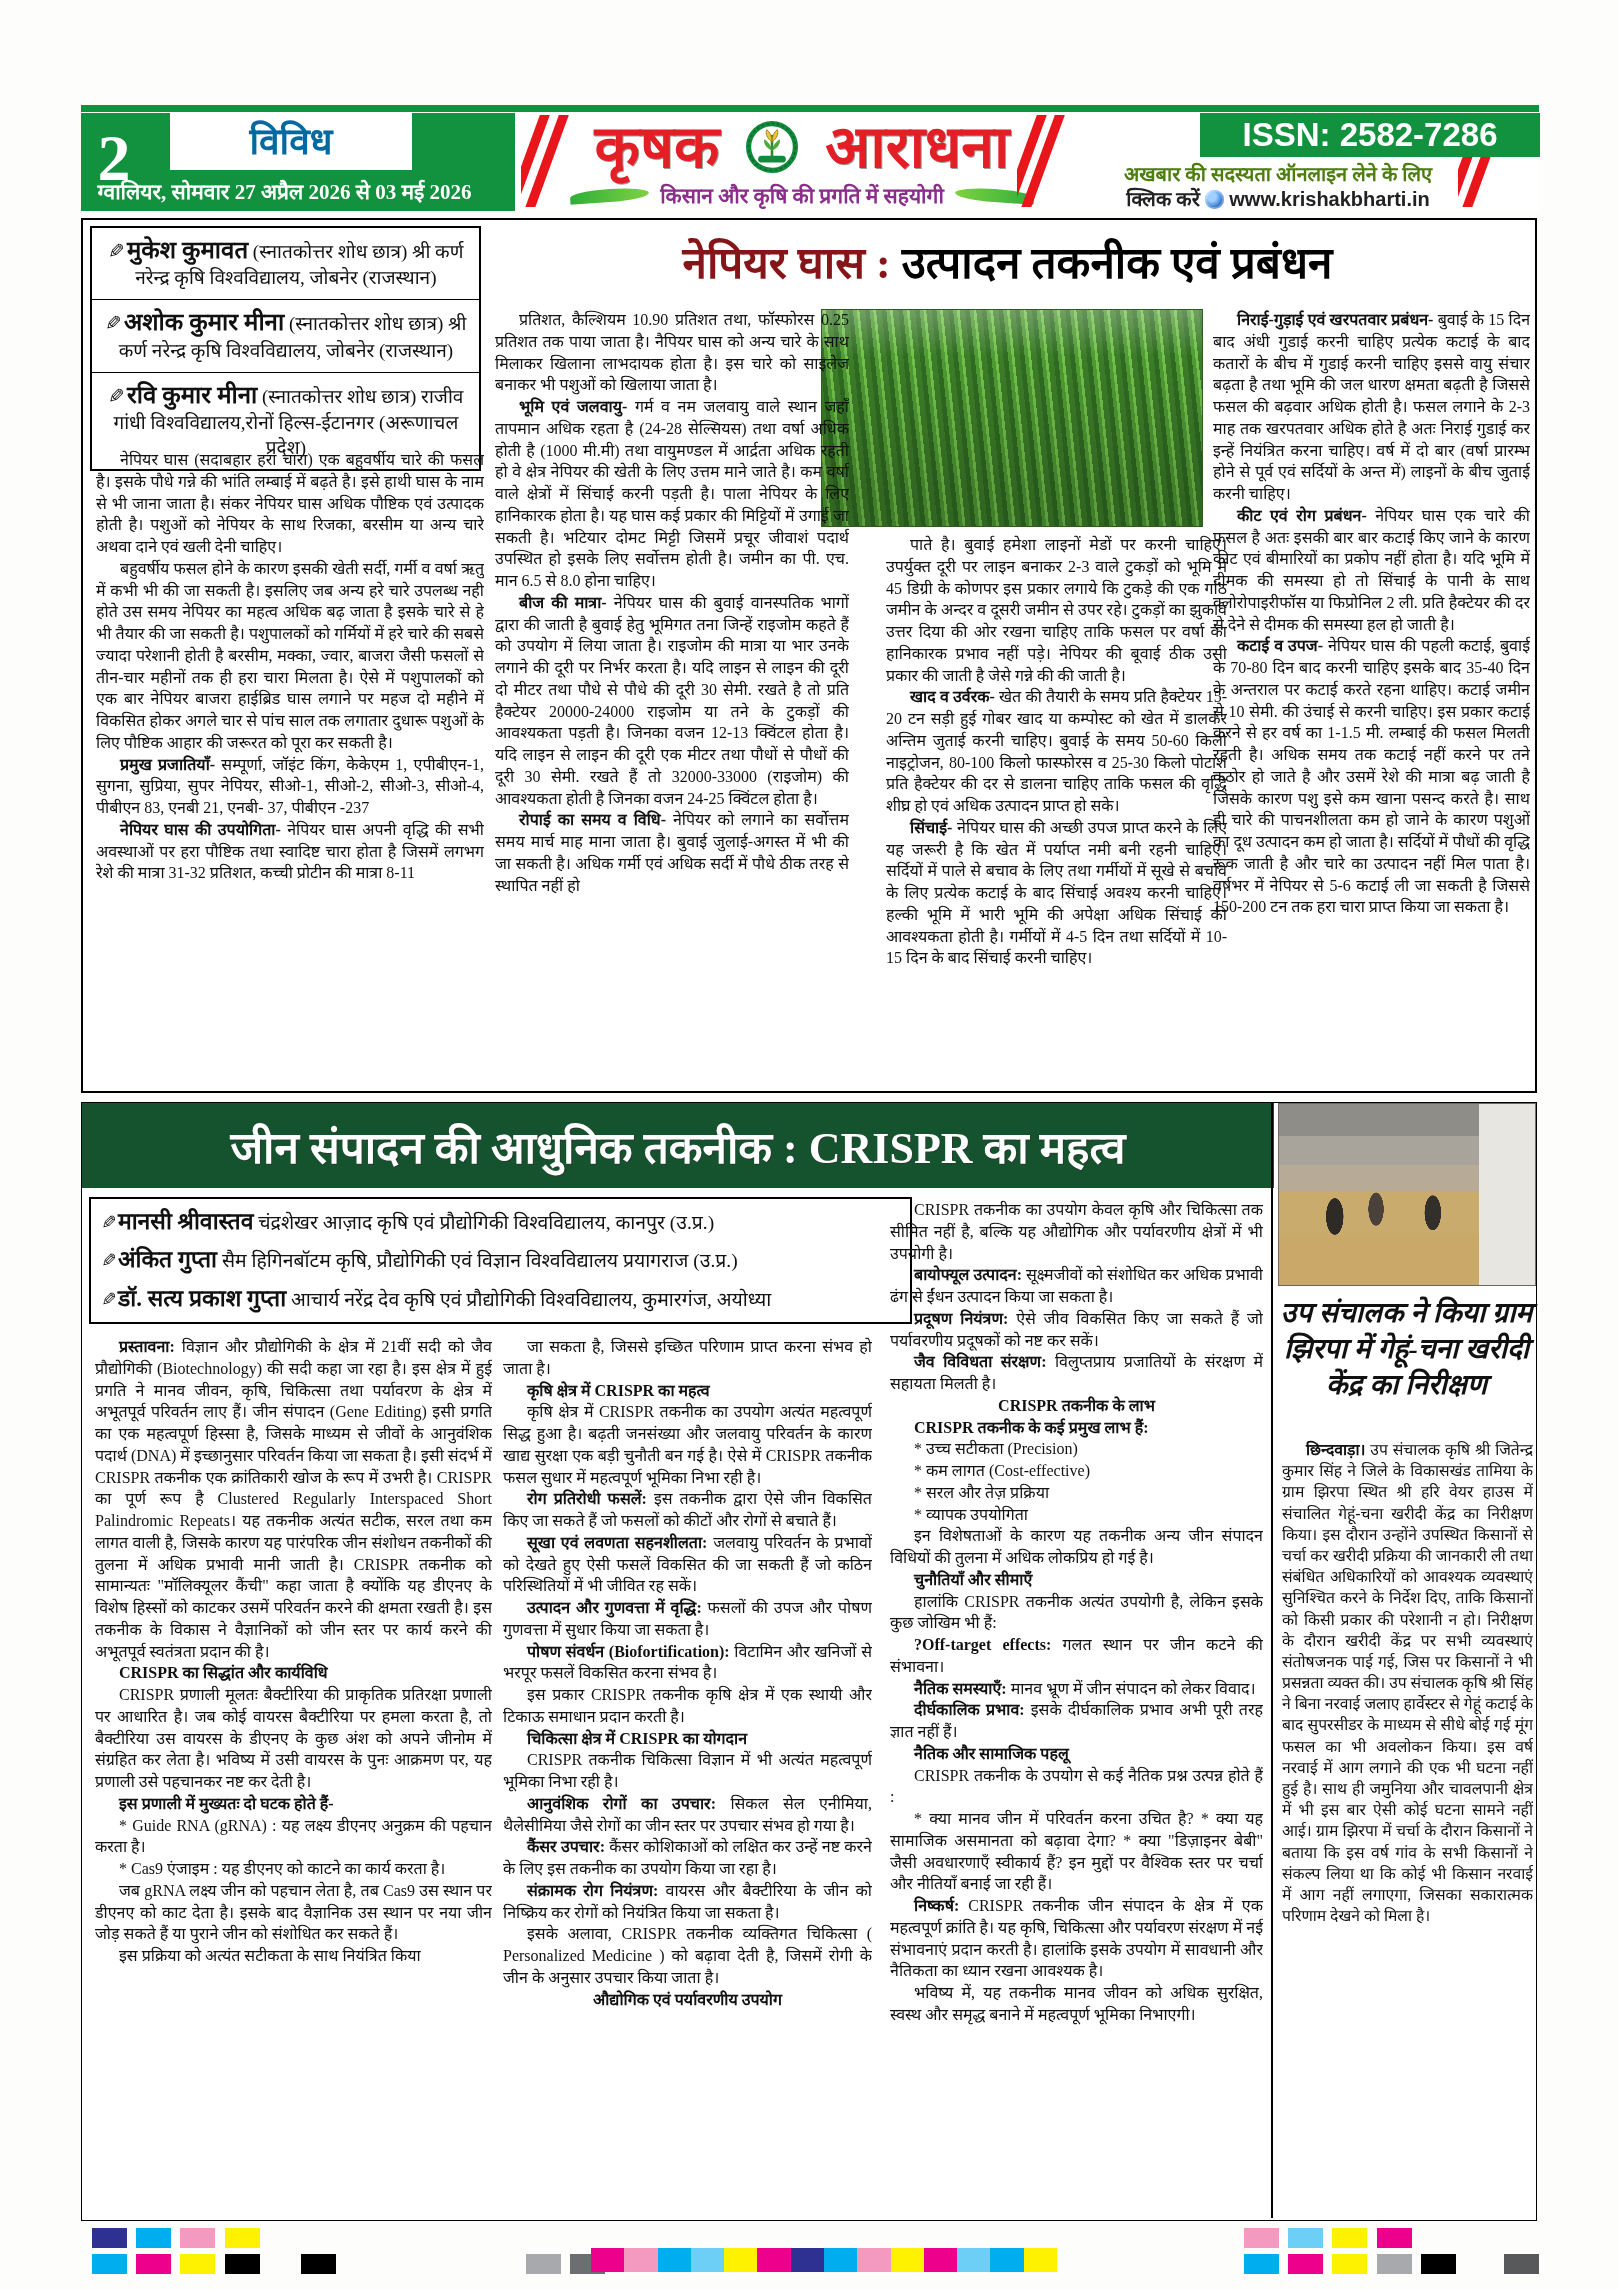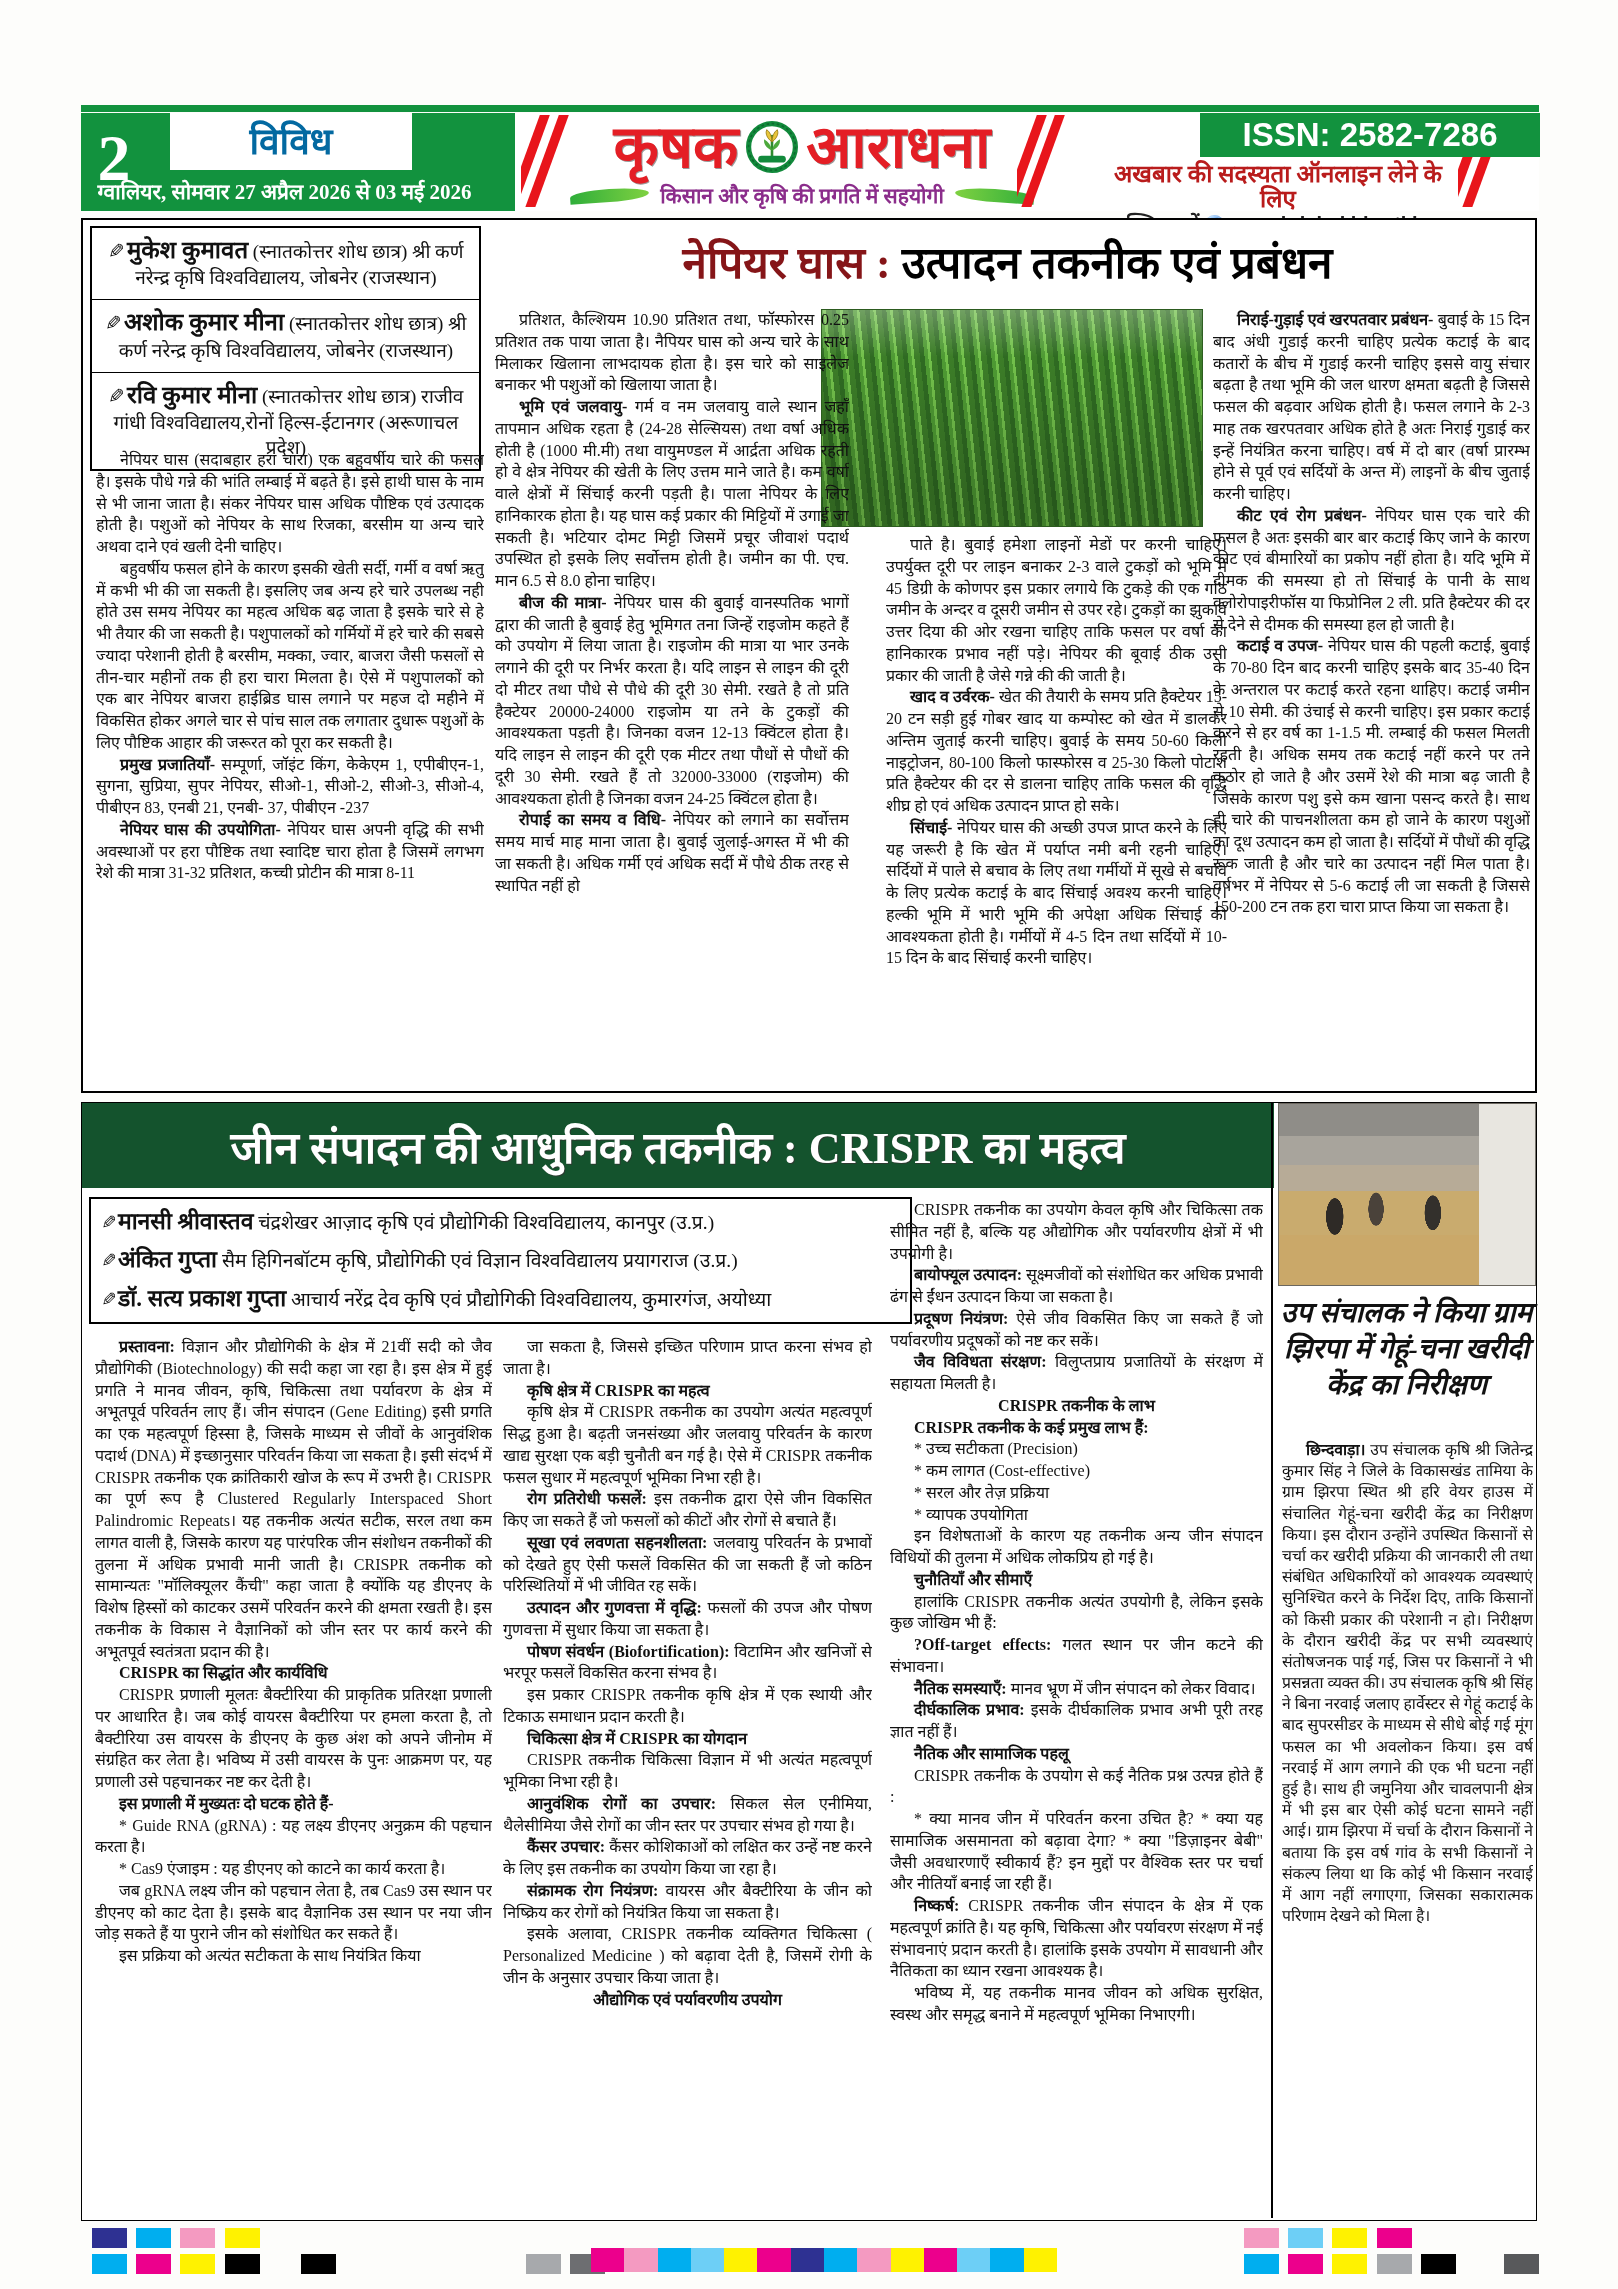--- a/index.html
+++ b/index.html
@@ -11,34 +11,34 @@
   .abs{position:absolute;}
 
   
   .top-line{left:81px;top:105px;width:1458px;height:7.4px;background:#12923e;}
   .hdr-left{left:81px;top:113px;width:434px;height:98px;background:#12923e;}
   .page-num{position:absolute;left:16.6px;top:0;height:92px;color:#fff;font-size:66px;font-weight:bold;line-height:89px;}
   .section-box{position:absolute;left:89px;top:0;width:242px;height:57px;background:#fff;text-align:center;}
   .section-box span{font-size:37px;font-weight:bold;line-height:57px;color:#0369a1;}
   .dateline{position:absolute;left:16.6px;top:63px;width:406px;color:#fff;font-size:21px;font-weight:bold;line-height:33px;}
   .hdr-white{left:515px;top:113px;width:1024px;height:98px;background:#fff;}
-  .masthead{position:absolute;left:26px;top:1.8px;width:522px;height:65px;display:flex;align-items:center;justify-content:center;gap:8px;}
+  .masthead{position:absolute;left:26px;top:1.8px;width:522px;height:65px;display:flex;align-items:center;justify-content:center;gap:27px;}
   .mast-word{font-size:59px;font-weight:bold;color:#e41e25;line-height:63px;text-shadow:0.9px 0.9px 0 #9b9b9b;}
   .emblem{width:52px;height:52px;flex:0 0 auto;}
   .tagline-row{position:absolute;left:26px;top:68px;width:522px;display:flex;align-items:center;justify-content:center;gap:11px;}
   .tagline{font-size:21px;font-weight:bold;color:#8b2d8b;white-space:nowrap;}
   .swash{width:79px;height:13px;border-radius:50% 50% 50% 0;background:linear-gradient(90deg,#2fae3a,#7fd141);transform:rotate(-4deg);}
   .swash.r{transform:rotate(4deg) scaleX(-1);}
   .stripes{position:absolute;top:1.8px;width:48px;height:92px;overflow:hidden;}
   .stripes i{position:absolute;top:-11px;width:10px;height:120px;background:#e8151b;transform:skewX(-20deg);}
   .stripes i:nth-child(2){left:20px;}
   .issn-box{left:1200px;top:113px;width:340px;height:44px;background:#12923e;text-align:center;}
   .issn-box span{color:#fff;font-size:33px;font-weight:bold;line-height:44px;font-family:"Liberation Sans",sans-serif;}
   .subscribe{left:1098px;top:162px;width:360px;text-align:center;}
-  .subscribe .l1{font-size:24px;font-weight:bold;color:#b91c1c;line-height:25px;}
+  .subscribe .l1{font-size:20px;font-weight:bold;color:#4d7c0f;line-height:25px;}
   .subscribe .l2{font-size:20px;font-weight:bold;color:#222;line-height:25px;display:flex;align-items:center;justify-content:center;gap:5.5px;}
   .globe-icon{display:inline-block;width:18.5px;height:18.5px;border-radius:50%;
     background:radial-gradient(circle at 35% 35%, #9fd0ff 0 25%, #3b7fd4 60%, #1c4f96 100%);
     box-shadow:inset 0 0 0 1.8px rgba(255,255,255,.35);}
   .site{font-family:"Liberation Sans",sans-serif;}
 
   
   .a1{left:81px;top:218px;width:1456px;height:875px;border:2.8px solid #000;background:#fff;box-sizing:border-box;}
   .a2{left:81px;top:1102px;width:1456px;height:1119px;border:1.8px solid #000;background:#fff;box-sizing:border-box;}
 

